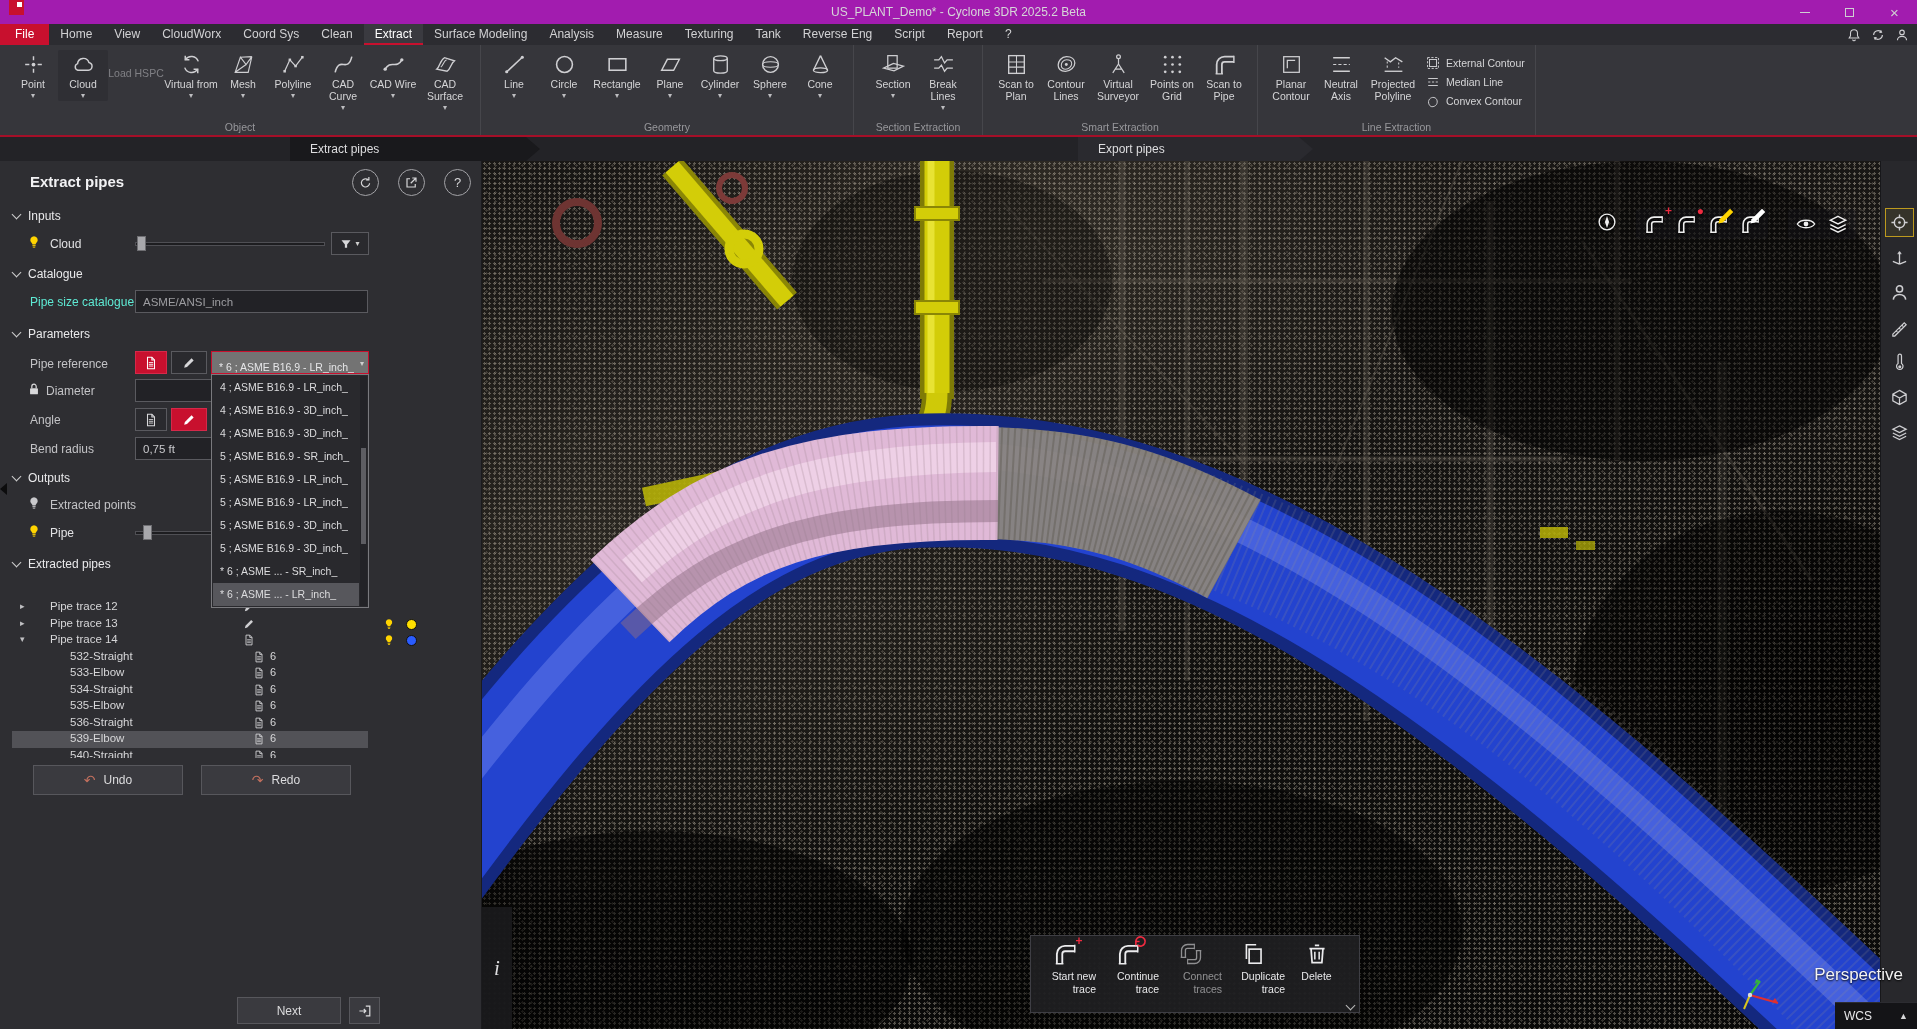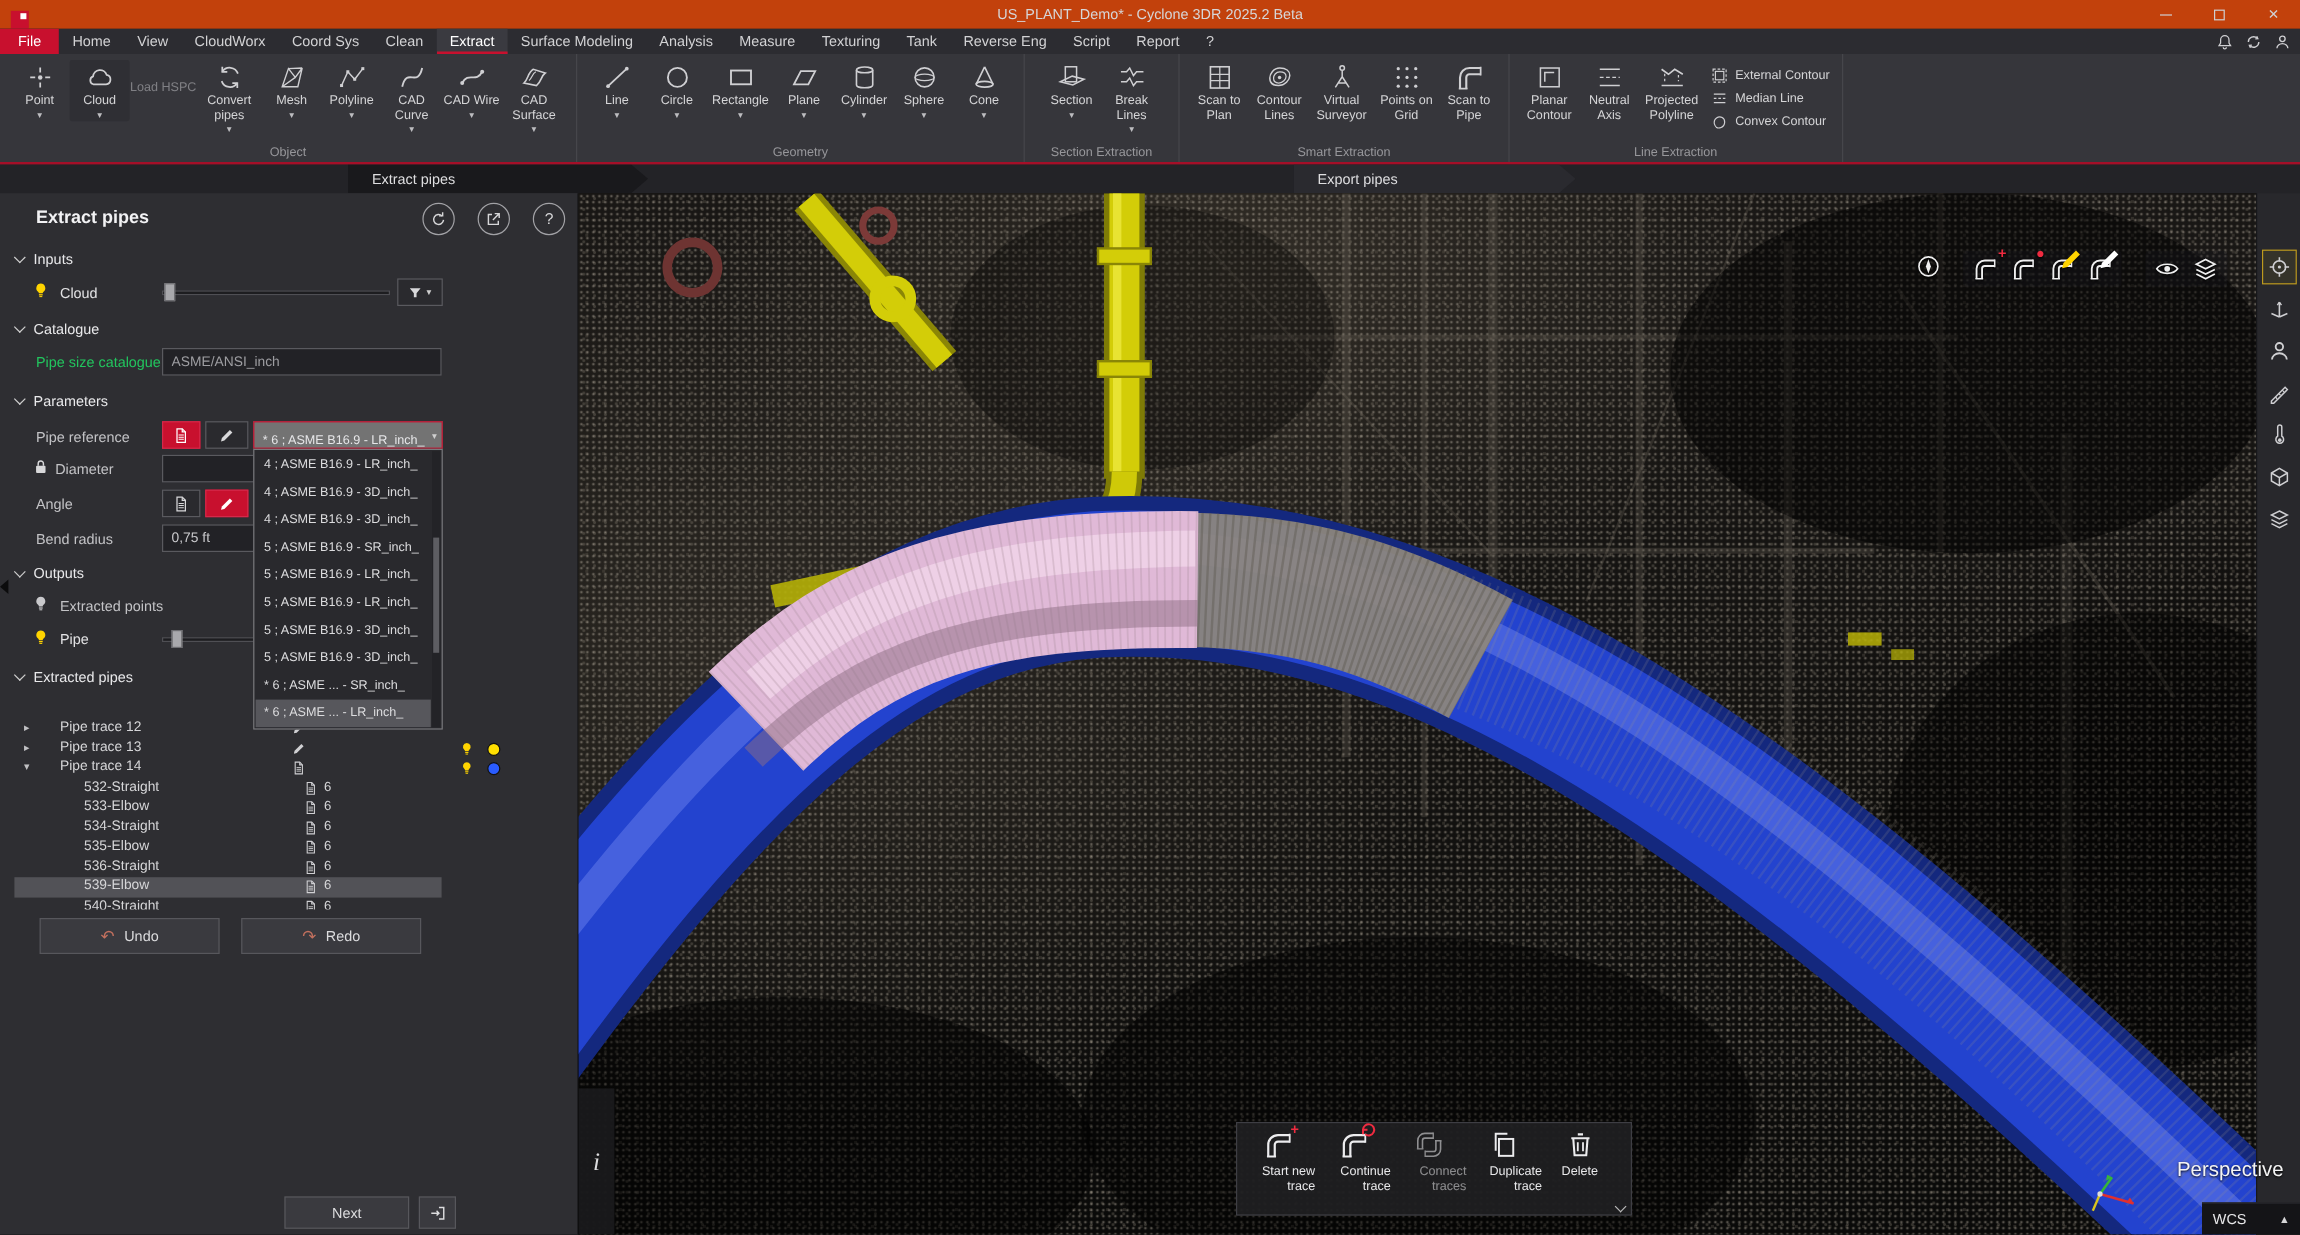--- a/index.html
+++ b/index.html
@@ -2,21 +2,21 @@
 <html><head>
 <meta charset="utf-8">
 <style>
   *{box-sizing:border-box;margin:0;padding:0}
   html,body{background:#111;}
   #app{position:relative;width:1917px;height:1029px;overflow:hidden;background:#232327;
        font-family:"Liberation Sans",sans-serif;font-size:12px;color:#d8d8da;}
   svg{display:block}
 
   
-  .titlebar{height:24px;background:#c2410c;display:flex;align-items:flex-end;position:relative;}
+  .titlebar{height:24px;background:#a21caf;display:flex;align-items:flex-start;position:relative;}
   .applogo{width:15px;height:15px;background:#c8102e;margin-left:9px;position:relative;}
   .applogo::after{content:"";position:absolute;right:2px;top:2px;width:5px;height:5px;background:#fff;}
   .apptitle{position:absolute;left:0;right:0;text-align:center;font-size:12px;color:#d6d6d8;line-height:24px;}
   .wctrl{margin-left:auto;display:flex;z-index:2}
   .wbtn{width:45px;height:24px;display:flex;align-items:center;justify-content:center;color:#cfcfd2;}
   .wmin i{display:block;width:10px;border-top:1.2px solid #cfcfd2;}
   .wmax i{display:block;width:9px;height:9px;border:1.2px solid #cfcfd2;}
   .wclose{font-size:15px;line-height:1;}
 
   
@@ -437,21 +437,21 @@
           <span>Cloud</span>
           <span class="rcaret">▾</span>
         </div>
       <div class="ritem dis" style="width:56px">
           <span>Load HSPC</span>
         </div>
       <div class="ritem" style="width:54px">
           <svg>
             <use href="#i-convert"></use>
           </svg>
-          <span>Convert pipes</span>
+          <span>Virtual from</span>
           <span class="rcaret">▾</span>
         </div>
       <div class="ritem">
           <svg>
             <use href="#i-mesh"></use>
           </svg>
           <span>Mesh</span>
           <span class="rcaret">▾</span>
         </div>
       <div class="ritem">
@@ -668,21 +668,21 @@
           <svg style="width:12px;height:12px">
             <use href="#i-funnel"></use>
           </svg>
           <span class="fcaret">▾</span>
         </div>
 
       <div class="sechead" style="top:106px">
           <span class="chev"></span>
           <span>Catalogue</span>
         </div>
-      <div class="plabel" style="left:30px;top:134px;color:#22c55e">Pipe size catalogue</div>
+      <div class="plabel" style="left:30px;top:134px;color:#5eead4">Pipe size catalogue</div>
       <input class="pinput" style="left: 135px; top: 129px; width: 233px; color: rgb(157, 157, 161);" readonly="" value="ASME/ANSI_inch">
 
       <div class="sechead" style="top:166px">
           <span class="chev"></span>
           <span>Parameters</span>
         </div>
       <div class="plabel" style="left:30px;top:196px">Pipe reference</div>
       <div class="pbtn red" style="left:135px;top:190px">
           <svg>
             <use href="#i-file"></use>

